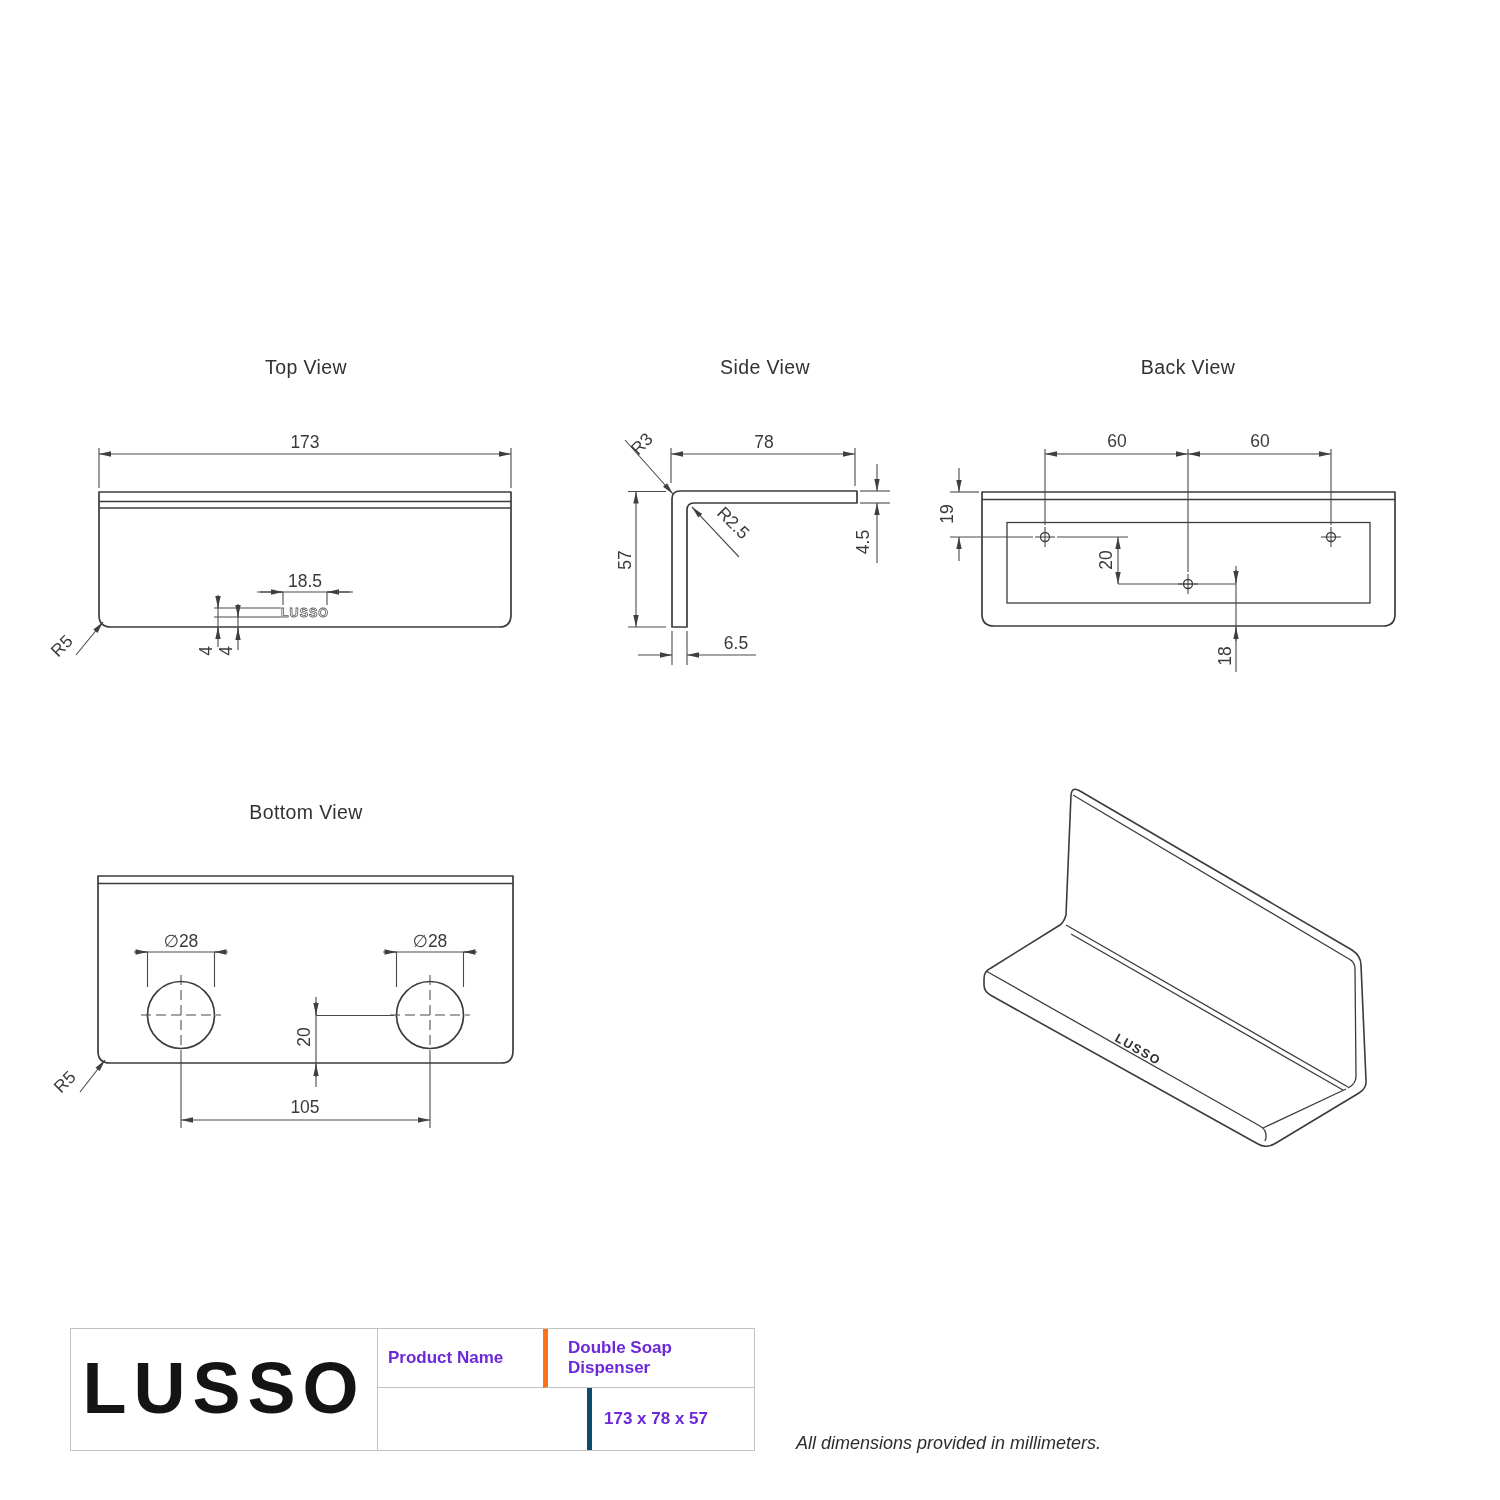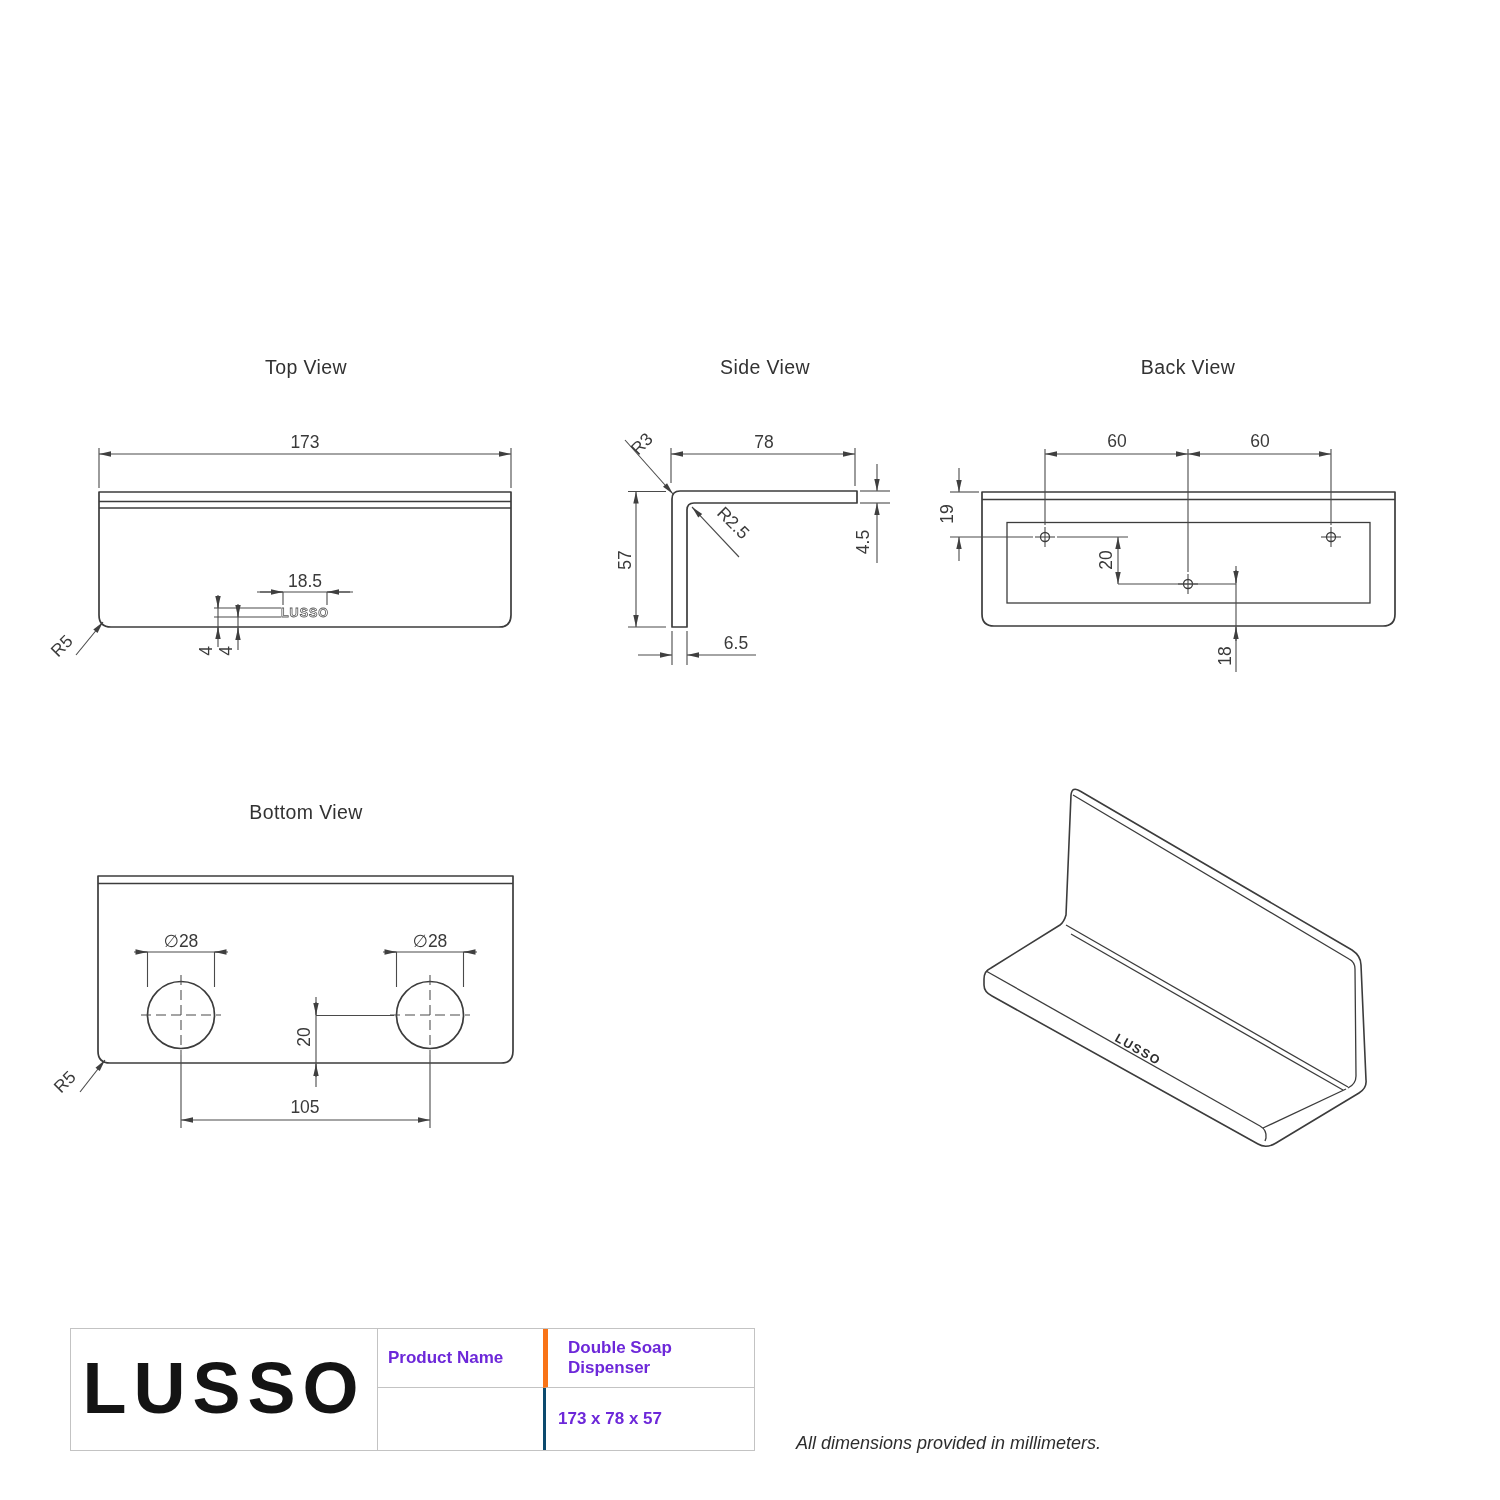--- a/index.html
+++ b/index.html
@@ -15,21 +15,21 @@
   .eng{font-size:12.5px;font-weight:bold;letter-spacing:1px;fill:none;stroke:#5a5a5a;stroke-width:.8;text-anchor:middle;}
   .isologo{font-size:12.5px;font-weight:bold;letter-spacing:1.5px;fill:#2e2e2e;text-anchor:middle;}
   
   .tblock{position:absolute;left:70px;top:1328px;width:685px;height:123px;border:1px solid #c3c3c3;box-sizing:border-box;display:grid;grid-template-columns:307px 165px auto;grid-template-rows:59px auto;background:#fff;}
   .tb-logo{grid-row:1/3;grid-column:1;border-right:1px solid #c3c3c3;display:flex;align-items:center;justify-content:center;}
   .tb-logo span{font-size:72px;font-weight:bold;letter-spacing:7px;color:#141414;line-height:1;transform:translateY(-2px);}
   .tb-cell{display:flex;align-items:center;padding-left:10px;font-size:17px;color:#6d28d9;box-sizing:border-box;font-weight:bold;}
   .c-r1l{grid-row:1;grid-column:2;border-bottom:1px solid #c3c3c3;}
   .c-r1v{grid-row:1;grid-column:3;border-left:5px solid #f97316;border-bottom:1px solid #c3c3c3;padding-left:20px;}
   .c-r2l{grid-row:2;grid-column:2;}
-  .c-r2v{grid-row:2;grid-column:3;border-left:3px solid #0c4a6e;padding-left:12px;}
+  .c-r2v{grid-row:2;grid-column:3;border-left:5px solid #0c4a6e;padding-left:12px;margin-left:44px;}
   .footnote{position:absolute;left:796px;top:1433px;font-size:18px;font-style:italic;color:#2d2d2d;}
 </style>
 </head>
 <body>
 
 
 
 <svg width="1500" height="1330" viewBox="0 0 1500 1330">
   <defs>
     <marker id="arw" viewBox="0 0 14 8" markerWidth="14" markerHeight="8" refX="13" refY="4" orient="auto-start-reverse" markerUnits="userSpaceOnUse">

